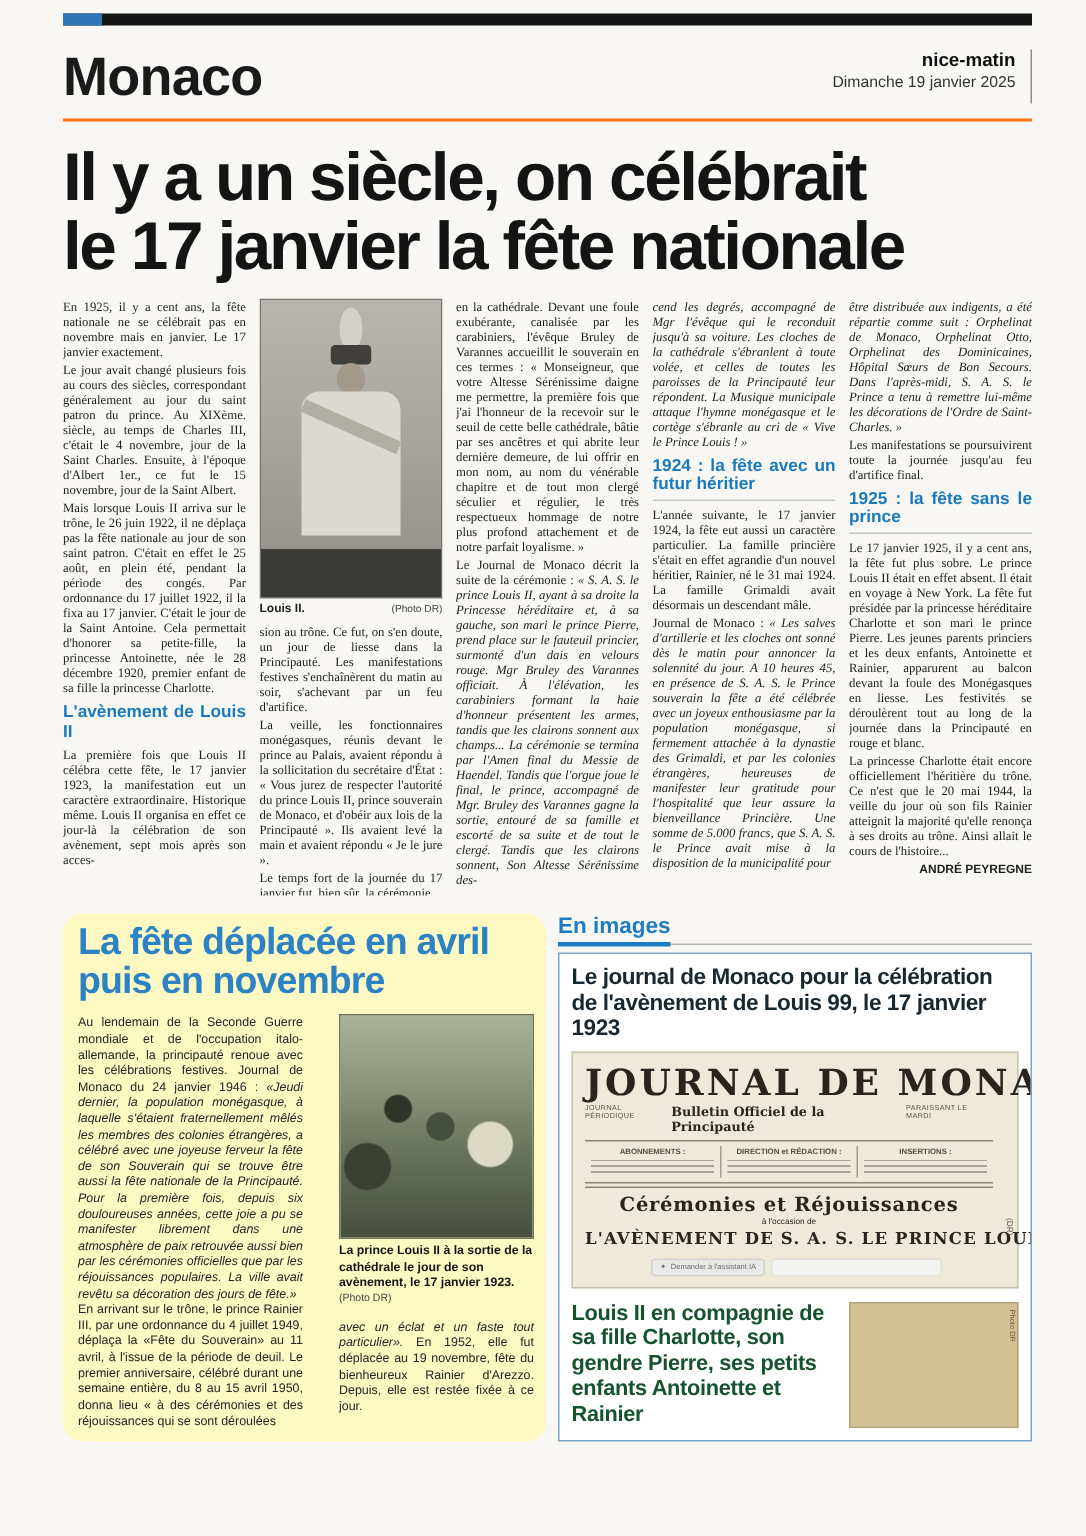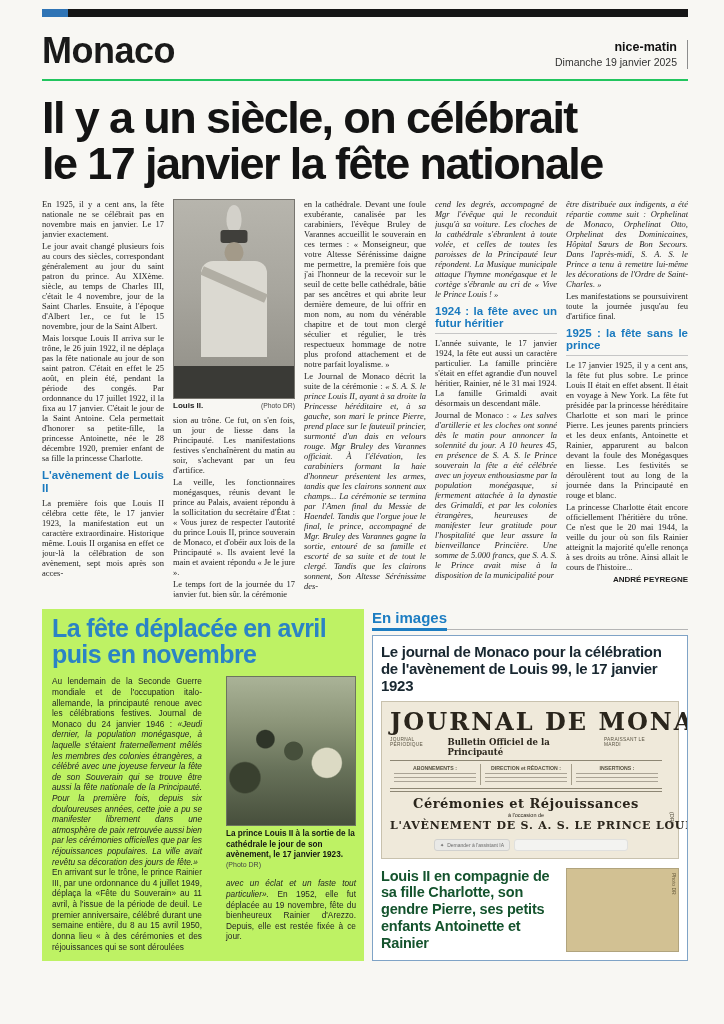--- a/index.html
+++ b/index.html
@@ -2,22 +2,22 @@
 <html lang="fr"><head>
 <meta charset="utf-8">
 <style>
   html,body{margin:0;padding:0;background:#dcdcd8;}
   .page{width:724px;height:1024px;background:#f8f7f3;position:relative;overflow:hidden;
         font-family:"Liberation Sans",sans-serif;color:#1c1c1c;}
   
   .topbar{margin:9px 36px 0 42px;height:8px;background:#161616;position:relative;}
   .topbar-accent{position:absolute;left:0;top:0;width:26px;height:8px;background:#2f74b5;}
   
-  .header{margin:16px 36px 0 42px;display:flex;justify-content:space-between;align-items:flex-end;
-          padding-bottom:10px;border-bottom:2px solid #22c55e;}
+  .header{margin:16px 36px 0 42px;display:flex;justify-content:space-between;
+          padding-bottom:10px;border-bottom:2px solid #f97316;}
   .section-title{font-size:36px;font-weight:700;letter-spacing:-.5px;color:#1a1a1a;line-height:1;}
   .header-right{text-align:right;border-right:1px solid #8d8d8d;padding-right:10px;line-height:1.25;}
   .masthead{font-size:12.5px;font-weight:700;color:#111;}
   .edition-date{font-size:10.5px;color:#333;}
   
   .headline{margin:14px 36px 0 42px;font-size:45px;font-weight:800;color:#141414;
             letter-spacing:-1.6px;line-height:1.02;}
   .standfirst{margin:10px 36px 0 42px;font-size:13.8px;font-weight:600;color:#2f2f2f;line-height:1.28;}
   
   .columns{margin:12px 36px 0 42px;display:flex;gap:9px;height:398px;overflow:hidden;}
@@ -38,21 +38,21 @@
   .p-head{top:42px;width:19px;height:21px;background:#a39a89;border-radius:50%;}
   .p-torso{top:61px;width:66px;height:96px;background:#dbd9d1;border-radius:12px 12px 0 0;}
   .p-sash{top:80px;width:70px;height:9px;background:#b1aea4;transform:translateX(-50%) rotate(24deg);}
   .p-bottom{bottom:0;top:auto;width:110%;height:32px;background:#3a3a36;}
   .portrait-caption{display:flex;justify-content:space-between;align-items:baseline;
                     font-family:"Liberation Sans",sans-serif;margin:1px 0 5px 0;}
   .cap-bold{font-weight:700;font-size:8px;}
   .cap-credit{font-size:6.8px;color:#444;}
   
   .bottom-row{margin:12px 36px 0 42px;display:flex;gap:8px;height:352px;}
-  .left-article{width:322px;flex:0 0 auto;background:#bef264;padding:6px 8px 8px 10px;box-sizing:border-box;overflow:hidden;}
+  .left-article{width:322px;flex:0 0 auto;background:#fef9c3;padding:6px 8px 8px 10px;box-sizing:border-box;overflow:hidden;border-radius:13px;}
   .la-headline{color:#2b83c5;font-size:25px;font-weight:800;letter-spacing:-.6px;line-height:1.05;margin-bottom:9px;}
   .la-body{display:flex;gap:24px;}
   .la-text{width:150px;flex:0 0 auto;font-size:8.3px;line-height:1.28;text-align:justify;color:#242424;hyphens:auto;}
   .la-text p{margin:0;}
   .la-right{flex:1;min-width:0;}
   .event-photo{height:148px;border:1px solid #6d7460;position:relative;overflow:hidden;
     background:
       radial-gradient(circle at 78% 58%, #dcdac4 0 11%, rgba(0,0,0,0) 12%),
       radial-gradient(circle at 30% 42%, #2e3428 0 7%, rgba(0,0,0,0) 8%),
       radial-gradient(circle at 52% 50%, #464f3b 0 9%, rgba(0,0,0,0) 10%),
@@ -144,21 +144,21 @@
         <div class="p-shape p-hat"></div>
         <div class="p-shape p-head"></div>
         <div class="p-shape p-torso"></div>
         <div class="p-shape p-sash"></div>
         <div class="p-shape p-bottom"></div>
       </div>
       <div class="portrait-caption">
         <span class="cap-bold">Louis II.</span>
         <span class="cap-credit">(Photo DR)</span>
       </div>
-      <p>sion au trône. Ce fut, on s'en fois, un jour de liesse dans la Principauté. Les manifestations festives s'enchaînèrent du matin au soir, s'achevant par un feu d'artifice.</p>
+      <p>sion au trône. Ce fut, on s'en doute, un jour de liesse dans la Principauté. Les manifestations festives s'enchaînèrent du matin au soir, s'achevant par un feu d'artifice.</p>
       <p>La veille, les fonctionnaires monégasques, réunis devant le prince au Palais, avaient répondu à la sollicitation du secrétaire d'État : « Vous jurez de respecter l'autorité du prince Louis II, prince souverain de Monaco, et d'obéir aux lois de la Principauté ». Ils avaient levé la main et avaient répondu « Je le jure ».</p>
       <p>Le temps fort de la journée du 17 janvier fut, bien sûr, la cérémonie</p>
     </div>
 
     <div class="col">
       <p>en la cathédrale. Devant une foule exubérante, canalisée par les carabiniers, l'évêque Bruley de Varannes accueillit le souverain en ces termes : « Monseigneur, que votre Altesse Sérénissime daigne me permettre, la première fois que j'ai l'honneur de la recevoir sur le seuil de cette belle cathédrale, bâtie par ses ancêtres et qui abrite leur dernière demeure, de lui offrir en mon nom, au nom du vénérable chapitre et de tout mon clergé séculier et régulier, le très respectueux hommage de notre plus profond attachement et de notre parfait loyalisme. »</p>
       <p><span>Le Journal de Monaco décrit la suite de la cérémonie : </span><span class="it">« S. A. S. le prince Louis II, ayant à sa droite la Princesse héréditaire et, à sa gauche, son mari le prince Pierre, prend place sur le fauteuil princier, surmonté d'un dais en velours rouge. Mgr Bruley des Varannes officiait. À l'élévation, les carabiniers formant la haie d'honneur présentent les armes, tandis que les clairons sonnent aux champs... La cérémonie se termina par l'Amen final du Messie de Haendel. Tandis que l'orgue joue le final, le prince, accompagné de Mgr. Bruley des Varannes gagne la sortie, entouré de sa famille et escorté de sa suite et de tout le clergé. Tandis que les clairons sonnent, Son Altesse Sérénissime des-</span></p>
     </div>
 
     <div class="col">

